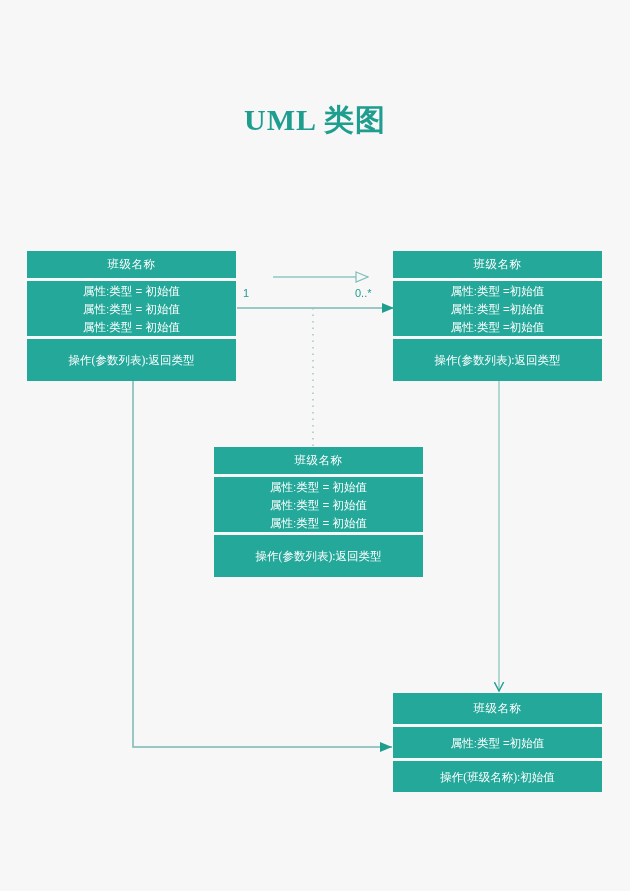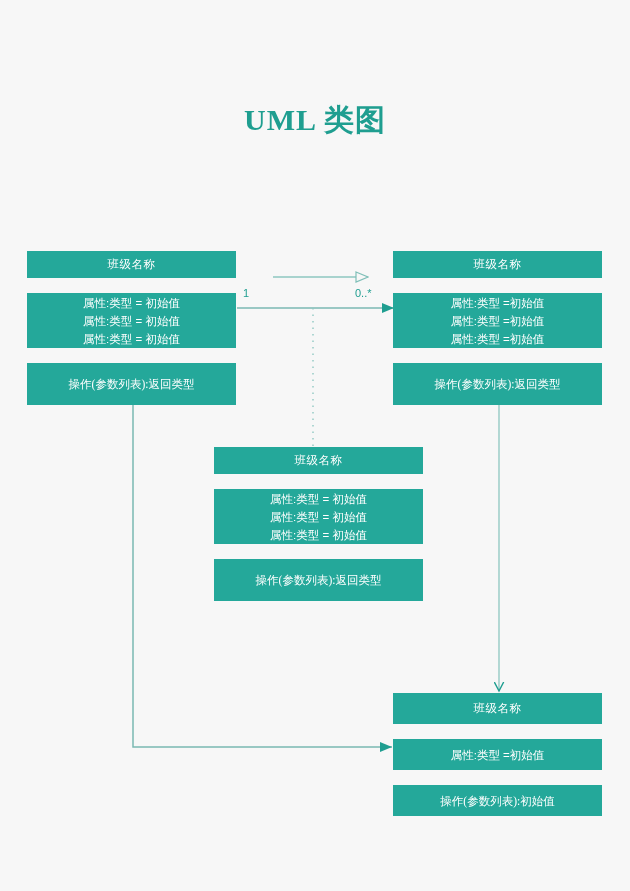--- a/index.html
+++ b/index.html
@@ -40,21 +40,21 @@
     text-align: center;
     font-size: 11.5px;
     display: flex;
     flex-direction: column;
     align-items: center;
     justify-content: center;
     box-sizing: border-box;
     overflow: hidden;
   }
   .band + .band {
-    margin-top: 15px;
+    margin-top: 3px;
   }
   .band-name {
     letter-spacing: 0.5px;
   }
   .attr-line {
     line-height: 18px;
     white-space: pre;
   }
   .op-line {
     line-height: 18px;
@@ -146,17 +146,17 @@
       <div class="op-line">操作(参数列表):返回类型</div>
     </div>
   </div>
 
   <div class="uml-class" style="left:393px; top:693px; width:209px;">
     <div class="band band-name" style="height:31px;">班级名称</div>
     <div class="band" style="height:31px;">
       <div class="attr-line">属性:类型 =初始值</div>
     </div>
     <div class="band" style="height:31px;">
-      <div class="op-line">操作(参数列表):初始值</div>
+      <div class="op-line">操作(班级名称):初始值</div>
     </div>
   </div>
 
 </div>
 
 </body></html>

